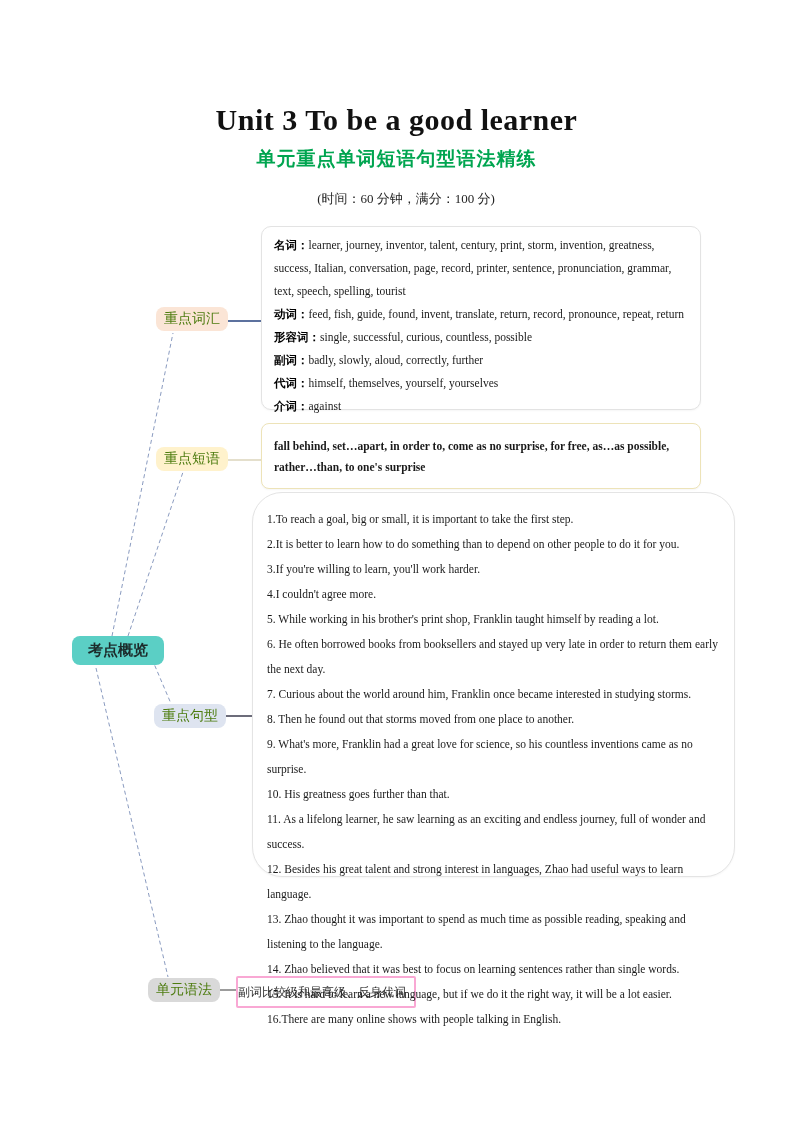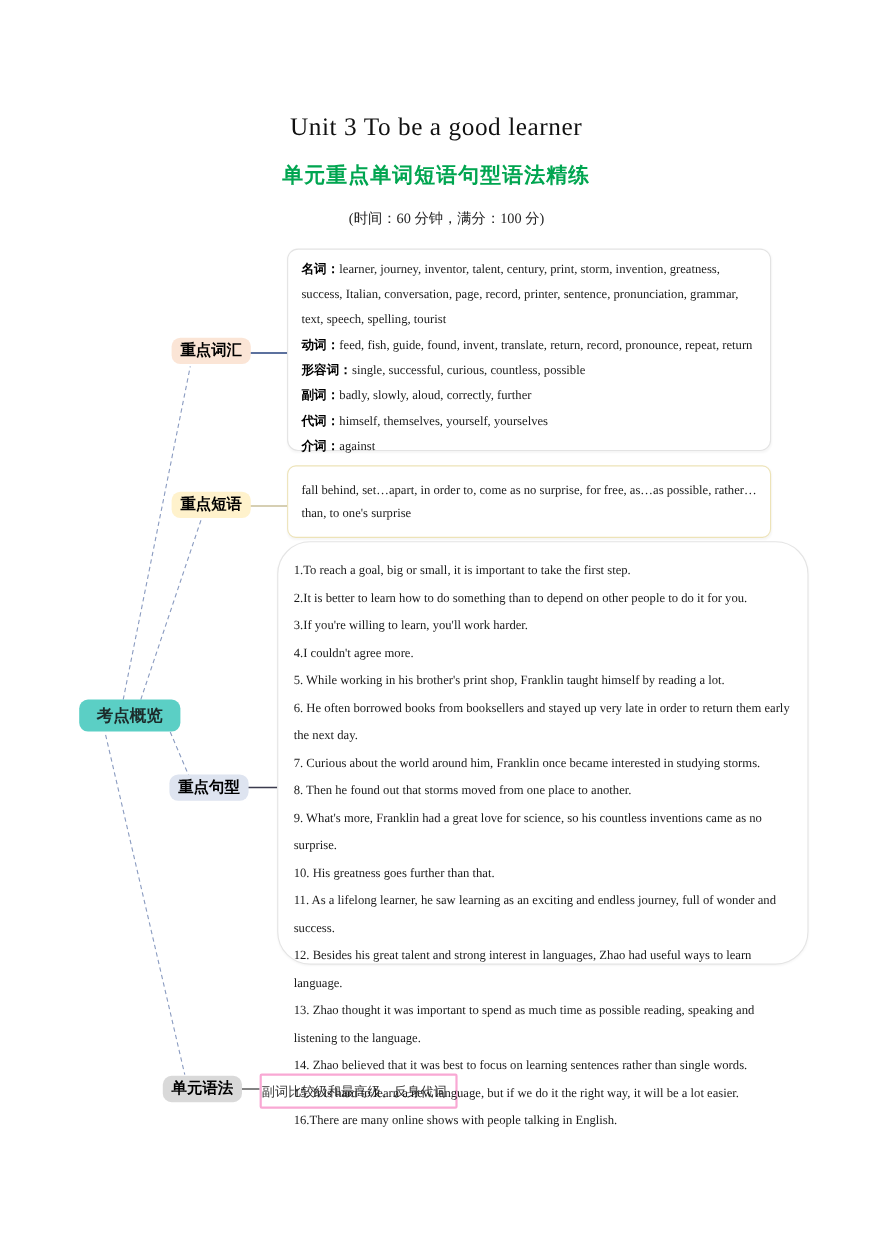--- a/index.html
+++ b/index.html
@@ -4,21 +4,21 @@
 <style>
   html,body{margin:0;padding:0;}
   body{
     width:793px;height:1122px;position:relative;background:#ffffff;
     font-family:"Liberation Serif", serif;color:#1a1a1a;overflow:hidden;
   }
   .abs{position:absolute;}
   
   .title{
     left:0;right:0;top:103px;text-align:center;
-    font-size:23px;font-weight:normal;color:#111;
+    font-size:30px;font-weight:bold;color:#111;
     font-family:"Liberation Serif", serif;letter-spacing:.5px;
   }
   .subtitle{
     left:0;right:0;top:146px;text-align:center;
     font-size:19px;font-weight:bold;color:#00a550;
     font-family:Liberation Mono, monospace;letter-spacing:1px;
   }
   .meta{
     left:0;right:0;top:190px;text-align:center;
     font-size:13px;color:#222;padding-left:19px;
@@ -32,38 +32,38 @@
     border:1px solid #e3e3e3;border-radius:10px;
     padding:7px 12px;box-shadow:0 1px 2px rgba(0,0,0,.04);
   }
   .vocab-box p{margin:0;font-size:11.5px;line-height:23px;}
   .pos-label{font-weight:bold;color:#000;}
   .phrases-box{
     left:261px;top:423px;width:440px;height:66px;
     border:1px solid #ede3b8;border-radius:8px;
     padding:12px 12px;box-shadow:0 1px 2px rgba(0,0,0,.04);
   }
-  .phrases-box p{margin:0;font-size:11.5px;line-height:21px;}
+  .phrases-box p{margin:0;font-size:11.5px;line-height:21px;font-weight:bold;}
   .sentences-box{
     left:252px;top:492px;width:483px;height:385px;
     border:1px solid #e4e4e4;border-radius:30px;
     padding:14px 14px 9px 14px;box-shadow:0 1px 2px rgba(0,0,0,.04);
   }
   .sentences-box p{margin:0;font-size:11.5px;line-height:25px;}
   .grammar-box{
     left:236px;top:976px;width:176px;height:28px;
     border:2px solid #f9a8d4;border-radius:2px;
     display:flex;align-items:center;justify-content:flex-start;
     font-size:12px;color:#333;
     font-family:"Liberation Sans", sans-serif;
   }
   
   .node{
-    z-index:2;font-family:"Liberation Sans", sans-serif;font-weight:bold;
-    border-radius:8px;padding:3px 8px;font-size:14px;color:#000000;
+    z-index:2;font-family:"Liberation Sans", sans-serif;font-weight:normal;
+    border-radius:8px;padding:3px 8px;font-size:14px;color:#4d7c0f;
     box-sizing:border-box;white-space:nowrap;
   }
   .node-vocab{left:156px;top:307px;background:#fbe5d6;}
   .node-phrases{left:156px;top:447px;background:#fff2cc;}
   .node-sentences{left:154px;top:704px;background:#dee4f0;}
   .node-grammar{left:148px;top:978px;background:#d9d9d9;}
   .node-root{
     left:72px;top:636px;background:#5bcfc5;color:#1c2b2b;
     border-radius:8px;padding:5px 16px;font-size:15px;z-index:2;
     font-family:"Liberation Sans", sans-serif;font-weight:bold;white-space:nowrap;

